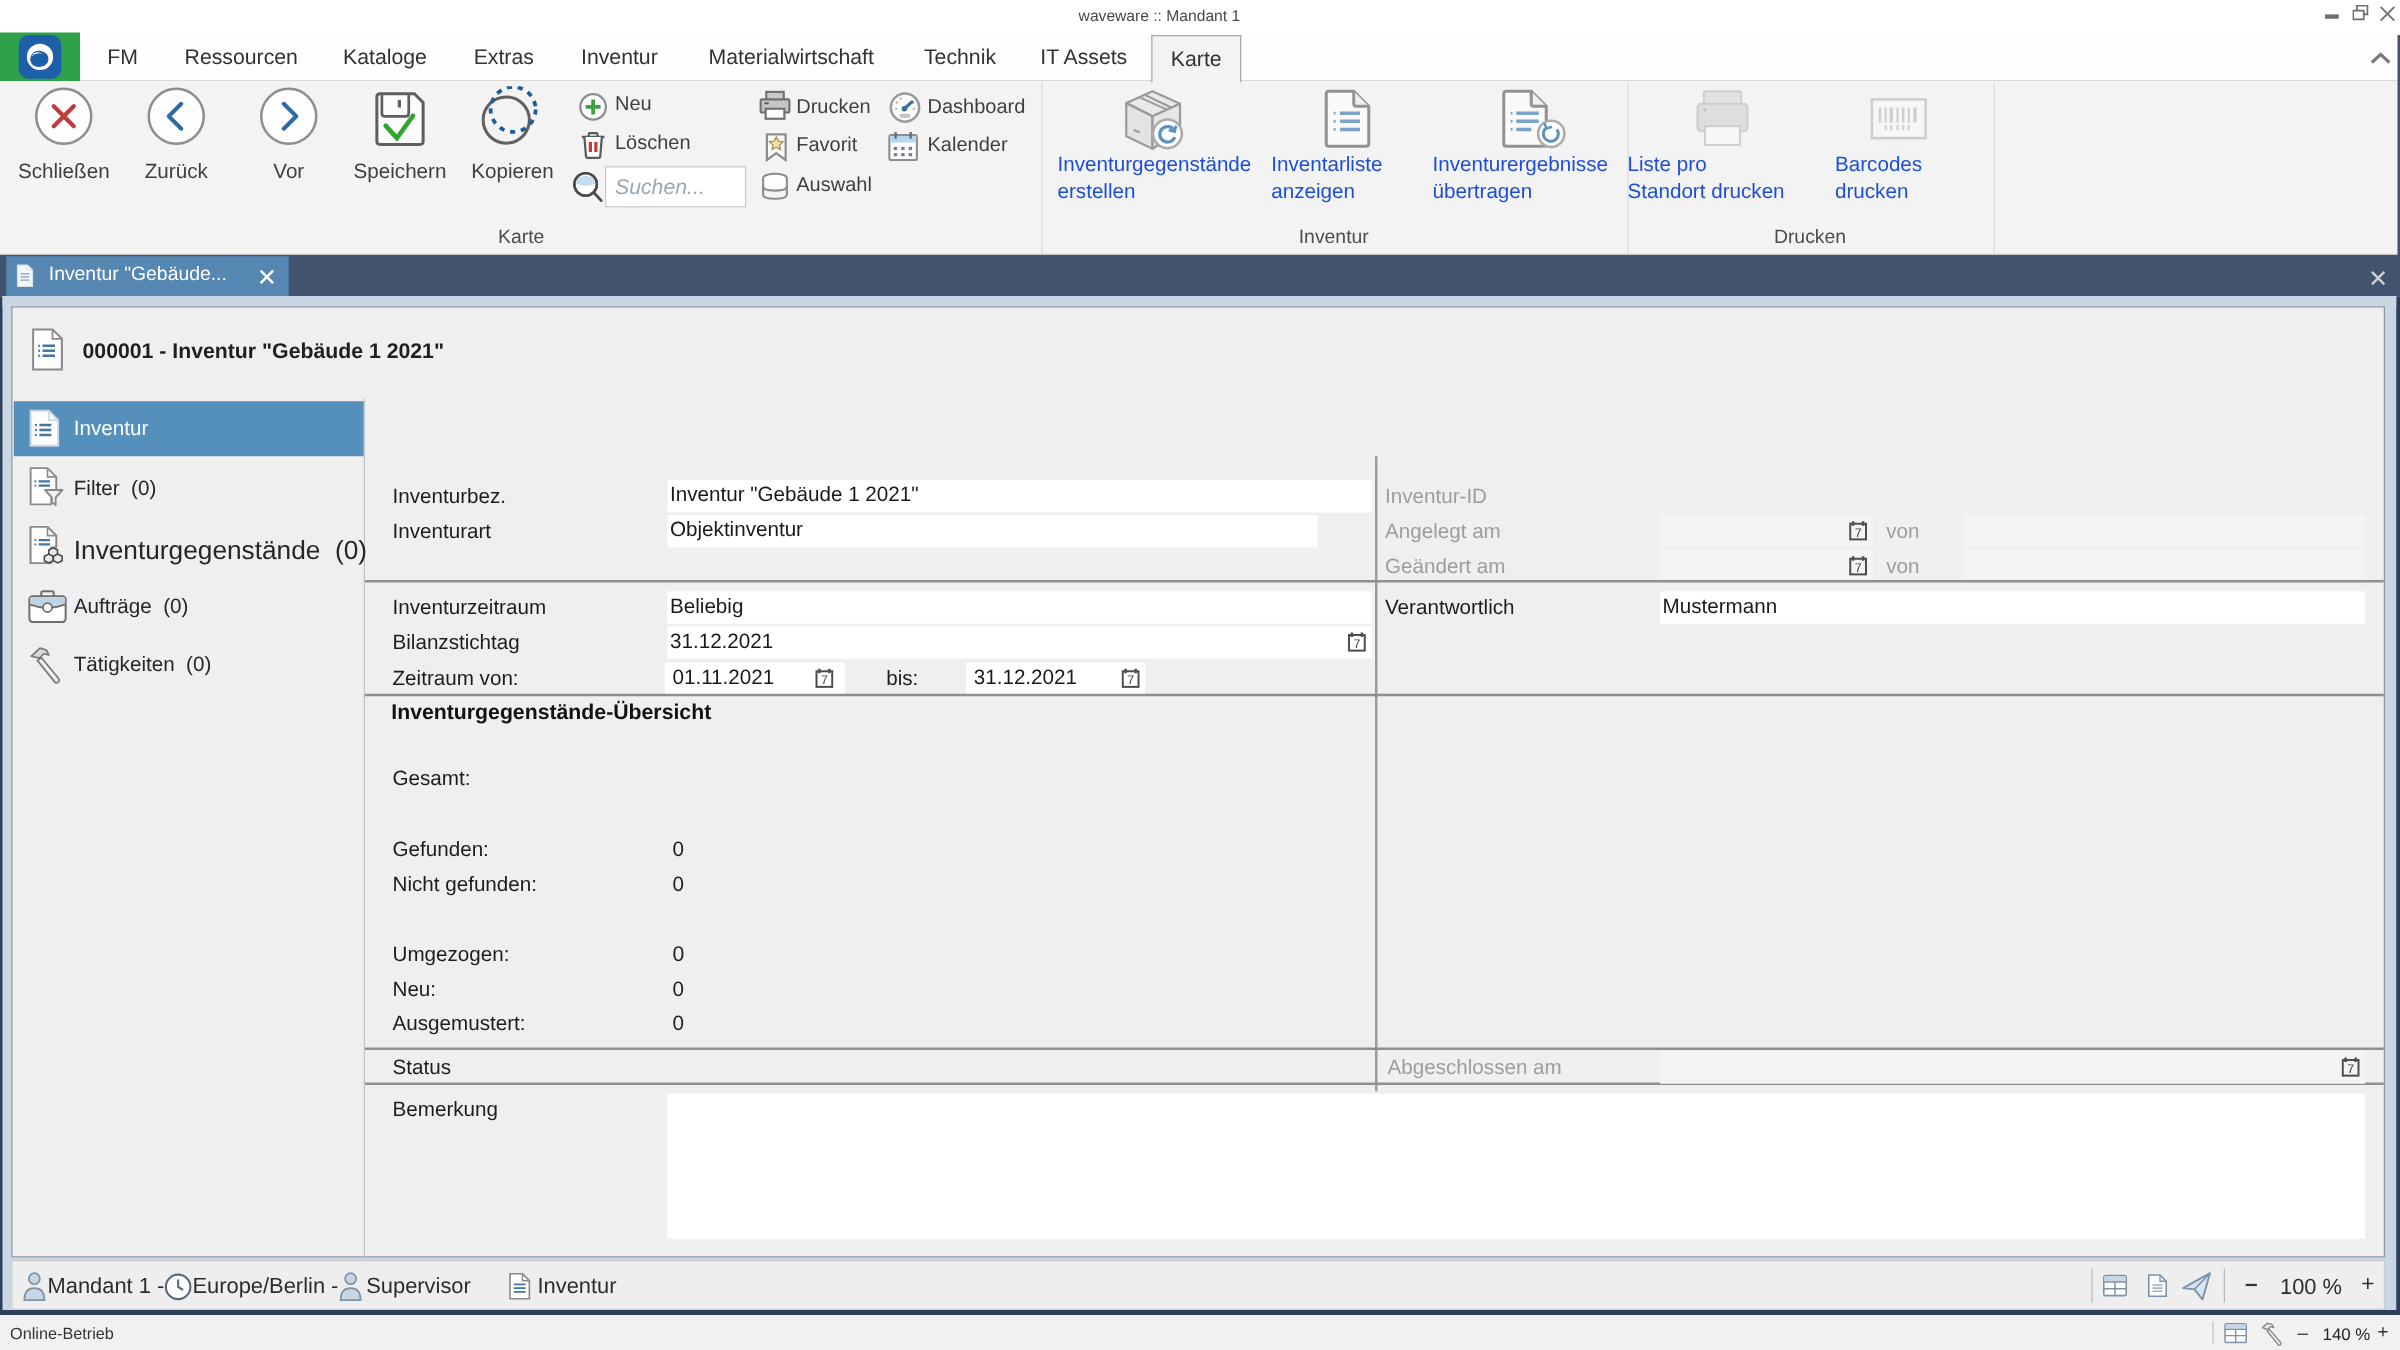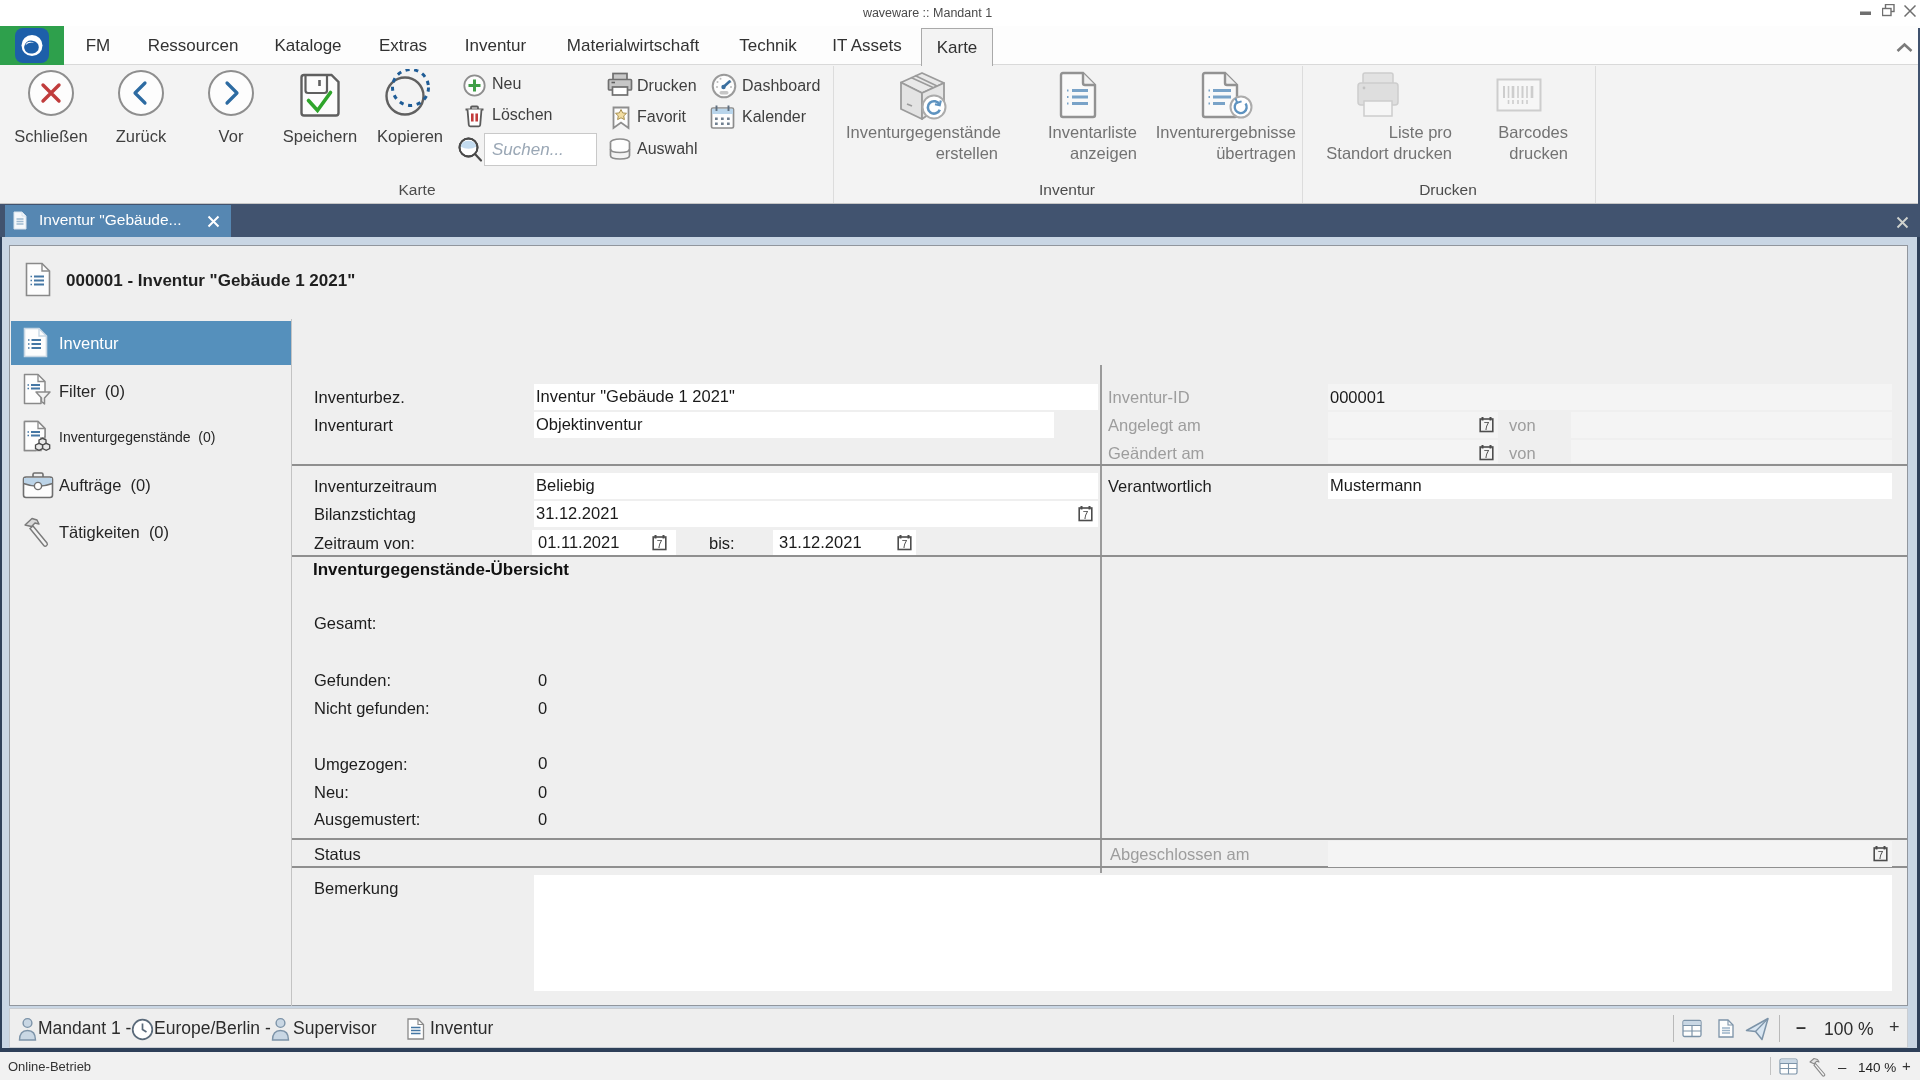--- a/index.html
+++ b/index.html
@@ -11,21 +11,21 @@
 #logo{left:0;top:26px;width:64px;height:39px;background:#2ea04c}
 .mtab{top:26px;height:39px;line-height:39px;font-size:17px;color:#323232;text-align:center}
 #activetab{left:921px;top:28px;width:72px;height:38px;background:#f3f3f3;border:1px solid #a9a9a9;border-bottom:none;line-height:37px;text-align:center;font-size:17px;color:#323232;z-index:5}
 #collapse{left:1896px;top:39px;width:20px;height:16px}
 #ribbon{left:0;top:65px;width:1920px;height:139px;background:#f3f3f3;border-bottom:1px solid #c6c6c6}
 .rsep{top:66px;width:1px;height:137px;background:#dcdcdc}
 .glabel{top:181px;height:18px;font-size:15.5px;color:#4c4c4c;text-align:center}
 .bigbtn{top:69px;width:90px;text-align:center;color:#3f3f3f;font-size:16.5px}
 .bigbtn .lbl{margin-top:4px}
 .smini{font-size:16px;color:#3f3f3f}
-.dis2{top:71px;text-align:right;color:#737373;font-size:16.5px;line-height:21px}
+.dis2{top:71px;text-align:left;color:#1d4ed8;font-size:16.5px;line-height:21px}
 #tabbar{left:0;top:204px;width:1920px;height:33px;background:#41536f}
 #mditab{left:5px;top:205px;width:226px;height:32px;background:#5687b2;color:#fff;font-size:15px}
 #mdiframe{left:0;top:237px;width:1920px;height:815px;background:#c9d6e4}
 .navyedge{background:#2e4059}
 #panel{left:9px;top:5px;width:1899px;height:764px;background:#efefef;border:1px solid #91969d}
 #sidesel{position:absolute;left:1px;top:78px;width:280px;height:44px;background:#5590bc}
 #mainhdr{position:absolute;left:282px;top:78px;width:1615px;height:44px;background:#5590bc;color:#fff;text-align:center;font-size:18px;line-height:44px}
 .flabel{font-size:16.5px;color:#1d1d1d}
 .glab{font-size:16.5px;color:#9d9d9d}
 .wfield{background:#fff;font-size:16.5px;color:#1a1a1a}
@@ -319,21 +319,21 @@
         </g>
         <g stroke="#4577a4" stroke-width="1.4">
           <path d="M4.5 12 H6 M4.5 15.5 H6"></path>
         </g>
         <g fill="#e9e9e9" stroke="#4a4a4a" stroke-width="1.3">
           <path d="M16 20 L19.5 18.3 L23 20 V23.6 L19.5 25.3 L16 23.6 Z"></path>
           <path d="M12.5 25 L16 23.3 L19.5 25 V28.6 L16 30.3 L12.5 28.6 Z"></path>
           <path d="M19.7 25 L23.2 23.3 L26.7 25 V28.6 L23.2 30.3 L19.7 28.6 Z"></path>
         </g>
       </svg>
-    <div class="abs" style="left:49px;top:186px;font-size:14px;color:#262626">Inventurgegenstände&nbsp; (0)</div>
+    <div class="abs" style="left:49px;top:186px;font-size:21px;color:#262626">Inventurgegenstände&nbsp; (0)</div>
 
     <svg class="abs" style="left:12px;top:227px" width="32" height="29">
         <rect x="1.5" y="7" width="29" height="20.5" rx="2.5" fill="#fdfdfd" stroke="#6f6f6f" stroke-width="1.6"></rect>
         <path d="M2 8 H30 V13.5 Q16 19 2 13.5 Z" fill="#bcd4e8"></path>
         <path d="M1.5 13.5 Q16 19 30.5 13.5" fill="none" stroke="#6f6f6f" stroke-width="1.4"></path>
         <path d="M11 7 V4.5 Q11 3 12.5 3 H19.5 Q21 3 21 4.5 V7" fill="none" stroke="#6f6f6f" stroke-width="1.6"></path>
         <circle cx="16" cy="16" r="3.6" fill="#fdfdfd" stroke="#6f6f6f" stroke-width="1.4"></circle>
       </svg>
     <div class="abs" style="left:49px;top:233px;font-size:16.5px;color:#262626">Aufträge&nbsp; (0)</div>
 
@@ -387,21 +387,20 @@
       <div class="abs flabel" style="left:528px;top:540px">0</div>
     <div class="abs flabel" style="left:304px;top:567px">Ausgemustert:</div>
       <div class="abs flabel" style="left:528px;top:567px">0</div>
     <div class="abs hline" style="left:282px;top:595px;width:1615px;height:2px"></div>
     <div class="abs flabel" style="left:304px;top:602px">Status</div>
     <div class="abs hline" style="left:282px;top:623px;width:1615px;height:2px"></div>
     <div class="abs flabel" style="left:304px;top:636px">Bemerkung</div>
     <div class="abs wfield" style="left:524px;top:632px;width:1358px;height:116px"></div>
 
     <div class="abs glab" style="left:1098px;top:145px">Inventur-ID</div>
-    <div class="abs rofield" style="left:1318px;top:141px;width:564px;height:26px;line-height:26px;padding-left:2px">000001</div>
     <div class="abs glab" style="left:1098px;top:173px">Angelegt am</div>
     <div class="abs rofield" style="left:1318px;top:169px;width:170px;height:26px"></div>
     <svg class="abs" style="left:1469px;top:173px" width="15" height="17">
         <path d="M3.5 1 V4.5 M11.5 1 V4.5" stroke="#4d4d4d" stroke-width="2"></path>
         <rect x="1.2" y="3" width="12.6" height="12.5" fill="none" stroke="#4d4d4d" stroke-width="1.6"></rect>
         <text x="7.6" y="13.6" font-size="10" text-anchor="middle" fill="#3d3d3d" font-family="Liberation Sans, sans-serif">7</text>
       </svg>
     <div class="abs glab" style="left:1499px;top:173px">von</div>
     <div class="abs rofield" style="left:1561px;top:169px;width:321px;height:26px"></div>
     <div class="abs glab" style="left:1098px;top:201px">Geändert am</div>

